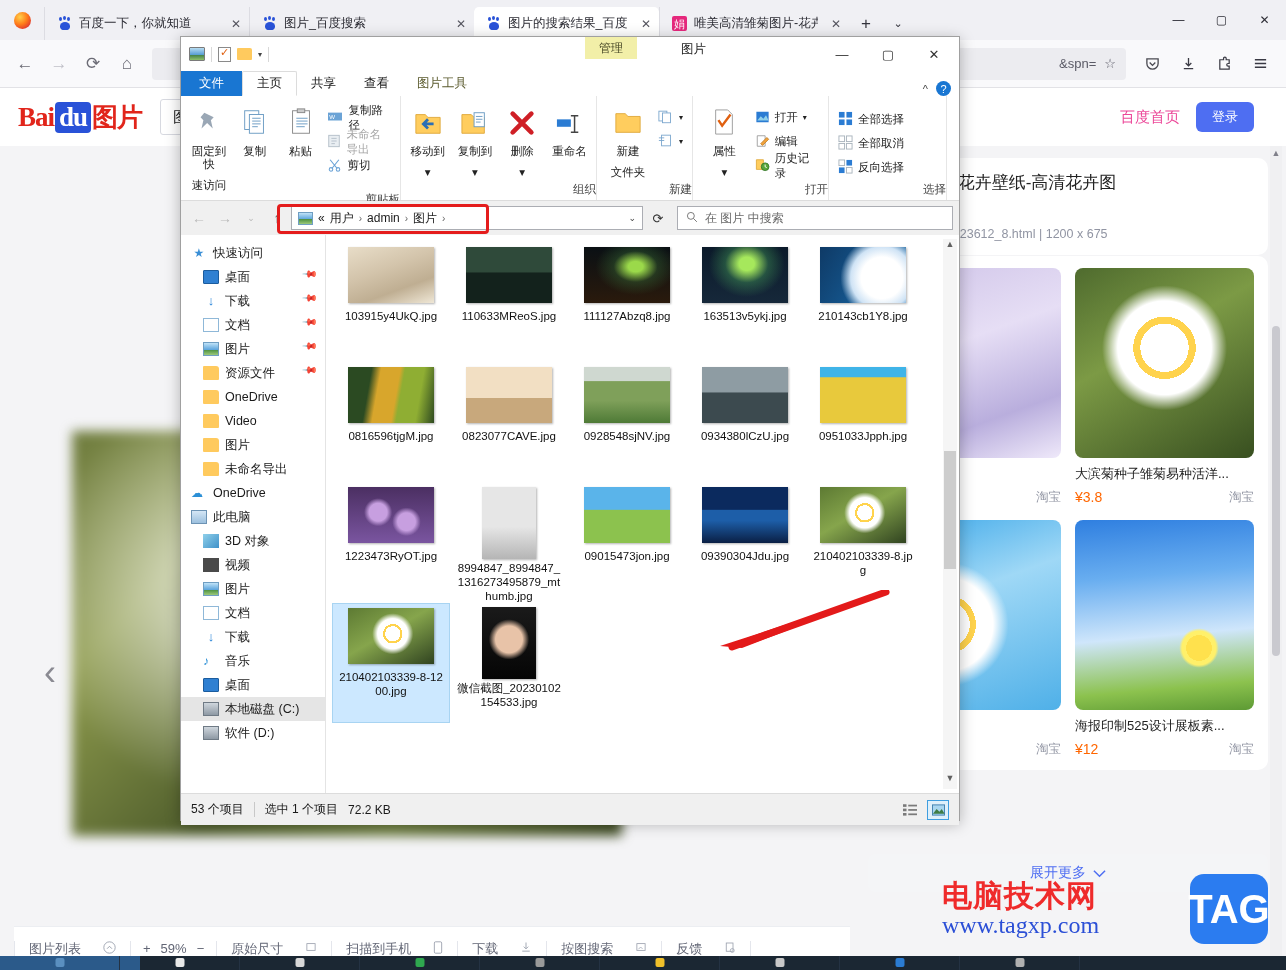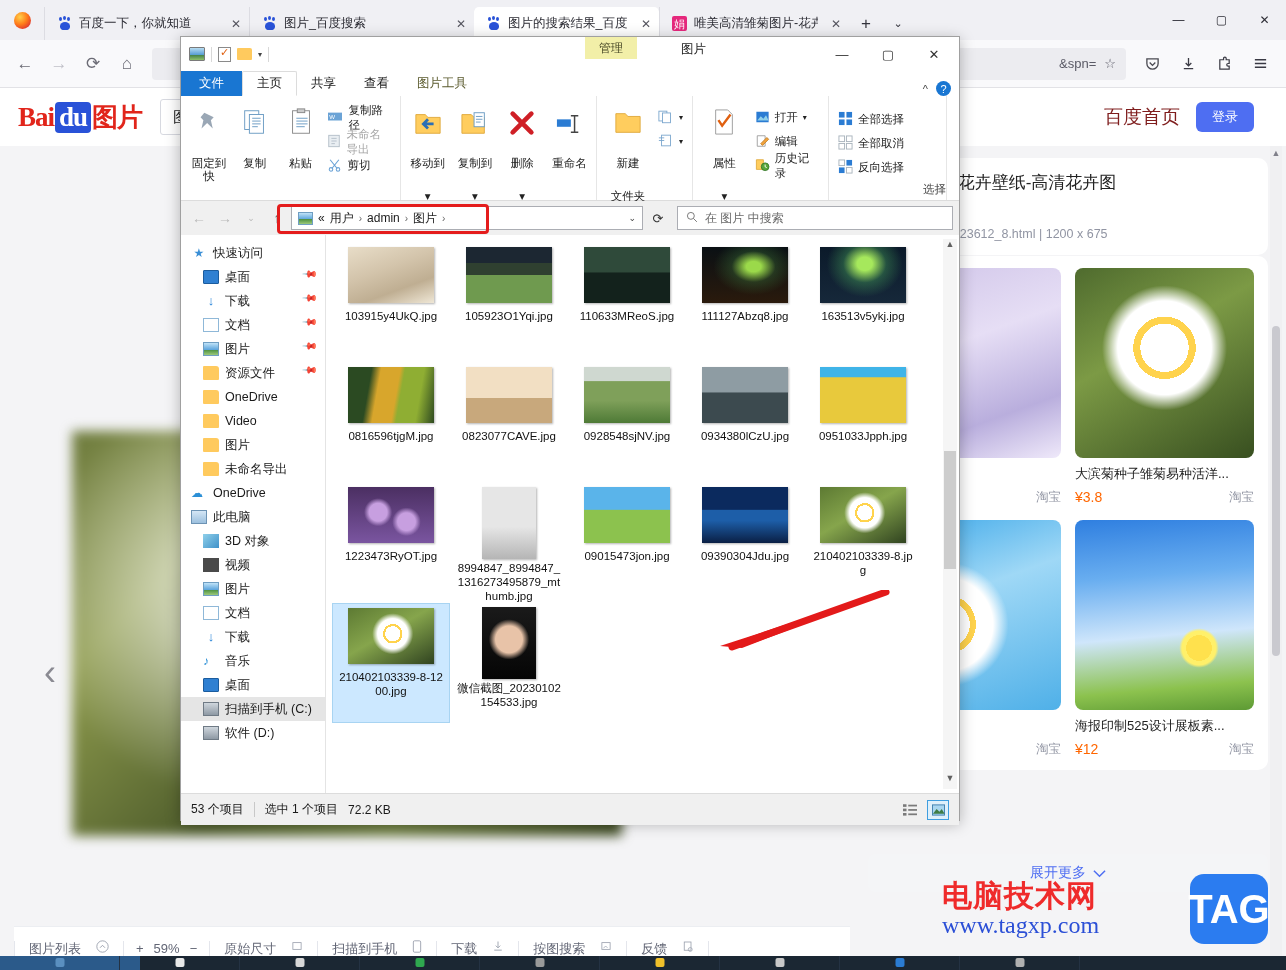--- a/index.html
+++ b/index.html
@@ -65,21 +65,21 @@
   .bd-logo .du {
     background:#2952d8;color:#fff;border-radius:4px;padding:0 4px;margin:0 1px;
     font-family:"Liberation Serif", serif; position:relative;
   }
   .bd-logo .b2 { color:#e1251b; font-size:26px; }
   .bd-searchbox {
     margin-left:18px; width:700px; height:36px; border:1px solid #d7d9e0; border-radius:3px;
     display:flex; align-items:center; padding:0 12px; font-size:15px; color:#222;
   }
   .bd-headright { margin-left:auto; display:flex; align-items:center; gap:16px; padding-right:14px; }
-  .bd-headright .hlink { font-size:19px; color:#7f1d1d; }
+  .bd-headright .hlink { font-size:15px; color:#ec4899; }
   .bd-login { background:#4e6ef2; color:#fff; font-size:13px; padding:6px 16px; border-radius:6px; }
 
   .viewer-wrap { position:absolute; top:58px; left:0; width:1286px; height:824px; background:#f4f4f6; }
   .viewer-left { position:absolute; left:14px; top:12px; width:836px; bottom:0; }
   .viewer-stage {
     position:absolute; left:0; top:0; right:0; height:848px; background:#f4f4f6;
     display:flex; align-items:center; justify-content:center; overflow:hidden;
   }
   .blur-photo {
     position:absolute; left:58px; top:273px; width:550px; height:405px;
@@ -90,21 +90,21 @@
     filter:blur(6px);
   }
   .arrow-left {
     position:absolute; left:30px; top:494px; font-size:36px; color:#8a8a92; font-weight:300;
   }
   .viewer-toolbar {
     position:absolute; left:0; bottom:0; width:836px; height:44px; background:#fff;
     display:flex; align-items:center; font-size:13px; color:#626675;
     border-top:1px solid #eceef2;
   }
-  .vt-item { padding:0 14px; display:flex; gap:15px; position:relative; }
+  .vt-item { padding:0 14px; display:flex; align-items:center; gap:22px; position:relative; }
   .vt-sep { width:1px; height:16px; background:#e4e6ec; }
   .vt-zoom { display:flex; align-items:center; gap:10px; padding:0 12px; }
 
   
   .rail { position:absolute; right:0; top:0; width:436px; bottom:0; background:#f4f4f6; overflow:hidden; }
   .rail-card {
     position:absolute; left:18px; top:12px; width:400px; background:#fff; border-radius:10px;
     padding:12px 16px 14px;
   }
   .rail-title { font-size:17px; color:#222; line-height:25px; font-weight:500; }
@@ -165,21 +165,21 @@
   .ex-tab.ctx { color:#5b5b2e; }
   .ex-help { margin-left:auto; display:flex; align-items:center; gap:8px; padding-right:8px; }
   .ex-help .chev { font-size:11px;color:#444; }
   .ex-help .qmark { width:15px;height:15px;border-radius:50%;background:#1976d2;color:#fff;font-size:11px;
                     display:flex;align-items:center;justify-content:center; }
 
   .ribbon { height:105px; background:#fff; border-bottom:1px solid #dcdcdc; display:flex; position:relative; }
   .rgroup { display:flex; flex-direction:column; border-right:1px solid #e6e6e6; padding:3px 0 0; position:relative; }
   .rgroup .gbody { flex:1; display:flex; align-items:flex-start; padding:4px 6px 0; gap:2px; }
   .rgroup .glabel { text-align:right; font-size:11.5px; color:#444; padding-bottom:3px; }
-  .bigbtn { width:52px; display:flex; flex-direction:column; align-items:center; gap:20px; font-size:11.5px; color:#222; text-align:center; line-height:13px; padding-top:2px; }
+  .bigbtn { width:52px; display:flex; flex-direction:column; align-items:center; gap:8px; font-size:11.5px; color:#222; text-align:center; line-height:13px; padding-top:2px; }
   .bigbtn .gi { height:32px; display:flex; align-items:flex-end; }
   .smallcol { display:flex; flex-direction:column; gap:3px; padding-top:4px; }
   .smallbtn { display:flex; align-items:center; gap:5px; font-size:11.5px; color:#222; height:21px; padding:0 3px; }
   .smallbtn.dis { color:#a6a6a6; }
 
   .addrrow { height:34px; background:#f0f0f0; display:flex; align-items:center; padding:0 6px; gap:2px; position:relative; }
   .abtn { width:24px;height:24px;display:flex;align-items:center;justify-content:center;font-size:14px;color:#5a5a5a; }
   .abtn.dim { color:#b9b9b9; }
   .crumbbox {
     flex:0 0 352px; height:24px; background:#fff; border:1px solid #abadb3; display:flex; align-items:center;
@@ -873,52 +873,52 @@
       <div class="nrow lvl1">
           <span class="ni music">♪</span>
           <span>音乐</span>
         </div>
       <div class="nrow lvl1">
           <span class="ni screen"></span>
           <span>桌面</span>
         </div>
       <div class="nrow lvl1 sel">
           <span class="ni disk"></span>
-          <span>扫描到手机 (C:)</span>
+          <span>本地磁盘 (C:)</span>
         </div>
       <div class="nrow lvl1">
           <span class="ni disk"></span>
           <span>软件 (D:)</span>
         </div>
     </div>
 
     <div class="filepane">
       <div class="fgrid">
 
         <div class="fcell">
           <div class="fthumb" style="background:linear-gradient(160deg,#e8ddc8 0%,#d3c4ab 40%,#bfae92 70%,#efe7d6 100%)"></div>
           <div class="fname">103915y4UkQ.jpg</div>
         </div>
         <div class="fcell">
-          <div class="fthumb" style="background:linear-gradient(#1c2732 0 28%,#2f4030 28% 50%,#6f9a4f 50% 100%)"></div>
-          <div class="fname">105923O1Yqi.jpg</div>
-        </div>
-        <div class="fcell">
           <div class="fthumb" style="background:linear-gradient(#2f4a3a 0 45%,#13221c 46% 100%)"></div>
           <div class="fname">110633MReoS.jpg</div>
         </div>
         <div class="fcell">
           <div class="fthumb" style="background:radial-gradient(ellipse at 60% 35%,#9bd94a 0 10%,rgba(60,120,60,.35) 30%,rgba(0,0,0,0) 55%),linear-gradient(#0a1014,#2a1a0c)"></div>
           <div class="fname">111127Abzq8.jpg</div>
         </div>
         <div class="fcell">
           <div class="fthumb" style="background:radial-gradient(ellipse at 52% 30%,#a6e85c 0 12%,rgba(70,160,90,.4) 34%,rgba(0,0,0,0) 60%),linear-gradient(#0b1a2a,#16283a)"></div>
           <div class="fname">163513v5ykj.jpg</div>
         </div>
 
+        <div class="fcell">
+          <div class="fthumb" style="background:radial-gradient(circle at 72% 55%,#fff 0 30%,#cfe3f5 45%,rgba(0,0,0,0) 60%),linear-gradient(120deg,#0e3a66,#1b6fb0)"></div>
+          <div class="fname">210143cb1Y8.jpg</div>
+        </div>
         <div class="fcell">
           <div class="fthumb" style="background:linear-gradient(100deg,#2b4a22 0 25%,#d8a62c 35% 55%,#8fae33 60% 80%,#2e4a20 100%)"></div>
           <div class="fname">0816596tjgM.jpg</div>
         </div>
         <div class="fcell">
           <div class="fthumb" style="background:linear-gradient(#f2dfc3 0 55%,#c8a87c 56% 100%)"></div>
           <div class="fname">0823077CAVE.jpg</div>
         </div>
         <div class="fcell">
           <div class="fthumb" style="background:linear-gradient(#cfd8d0 0 25%,#7fa05a 26% 60%,#4e7a36 100%)"></div>

